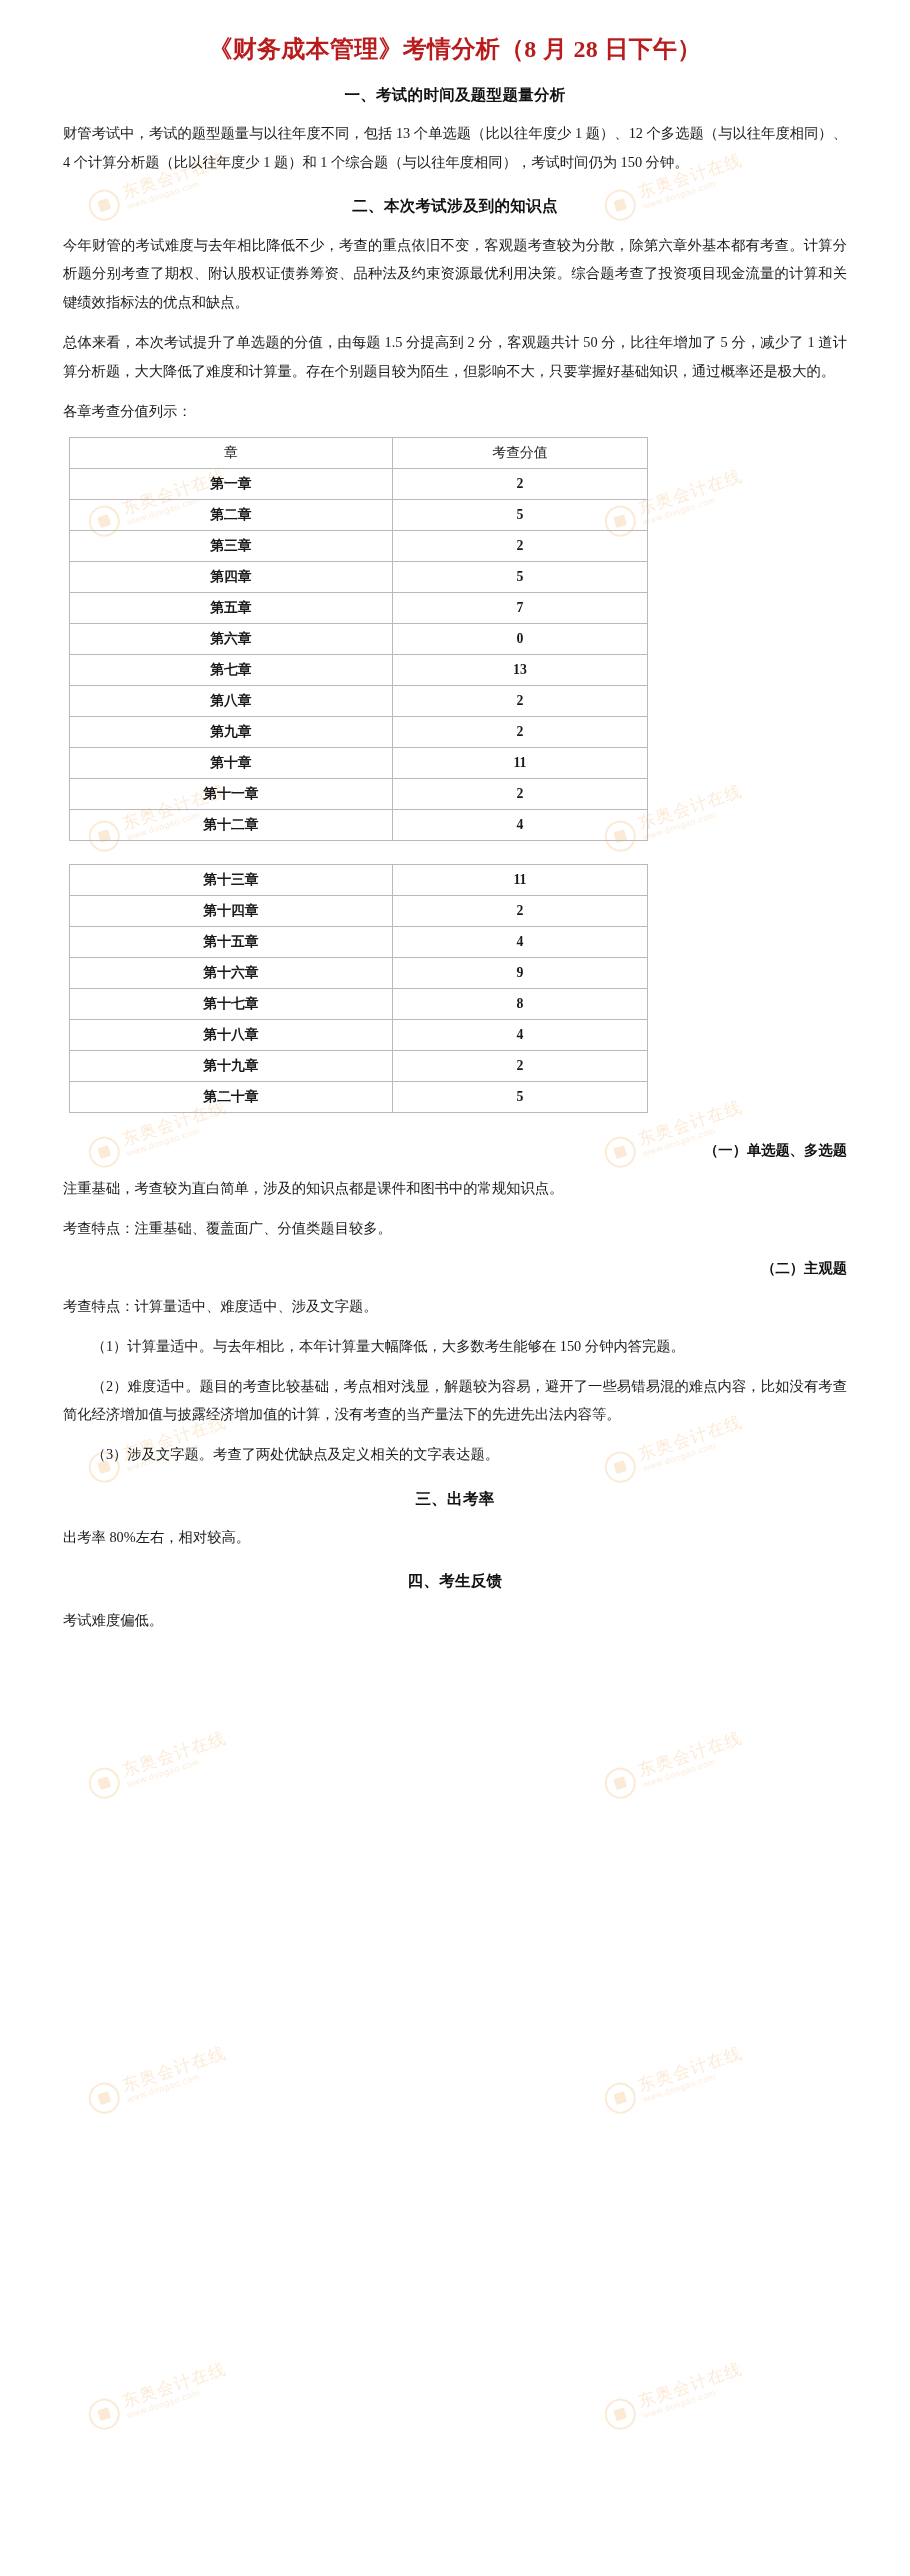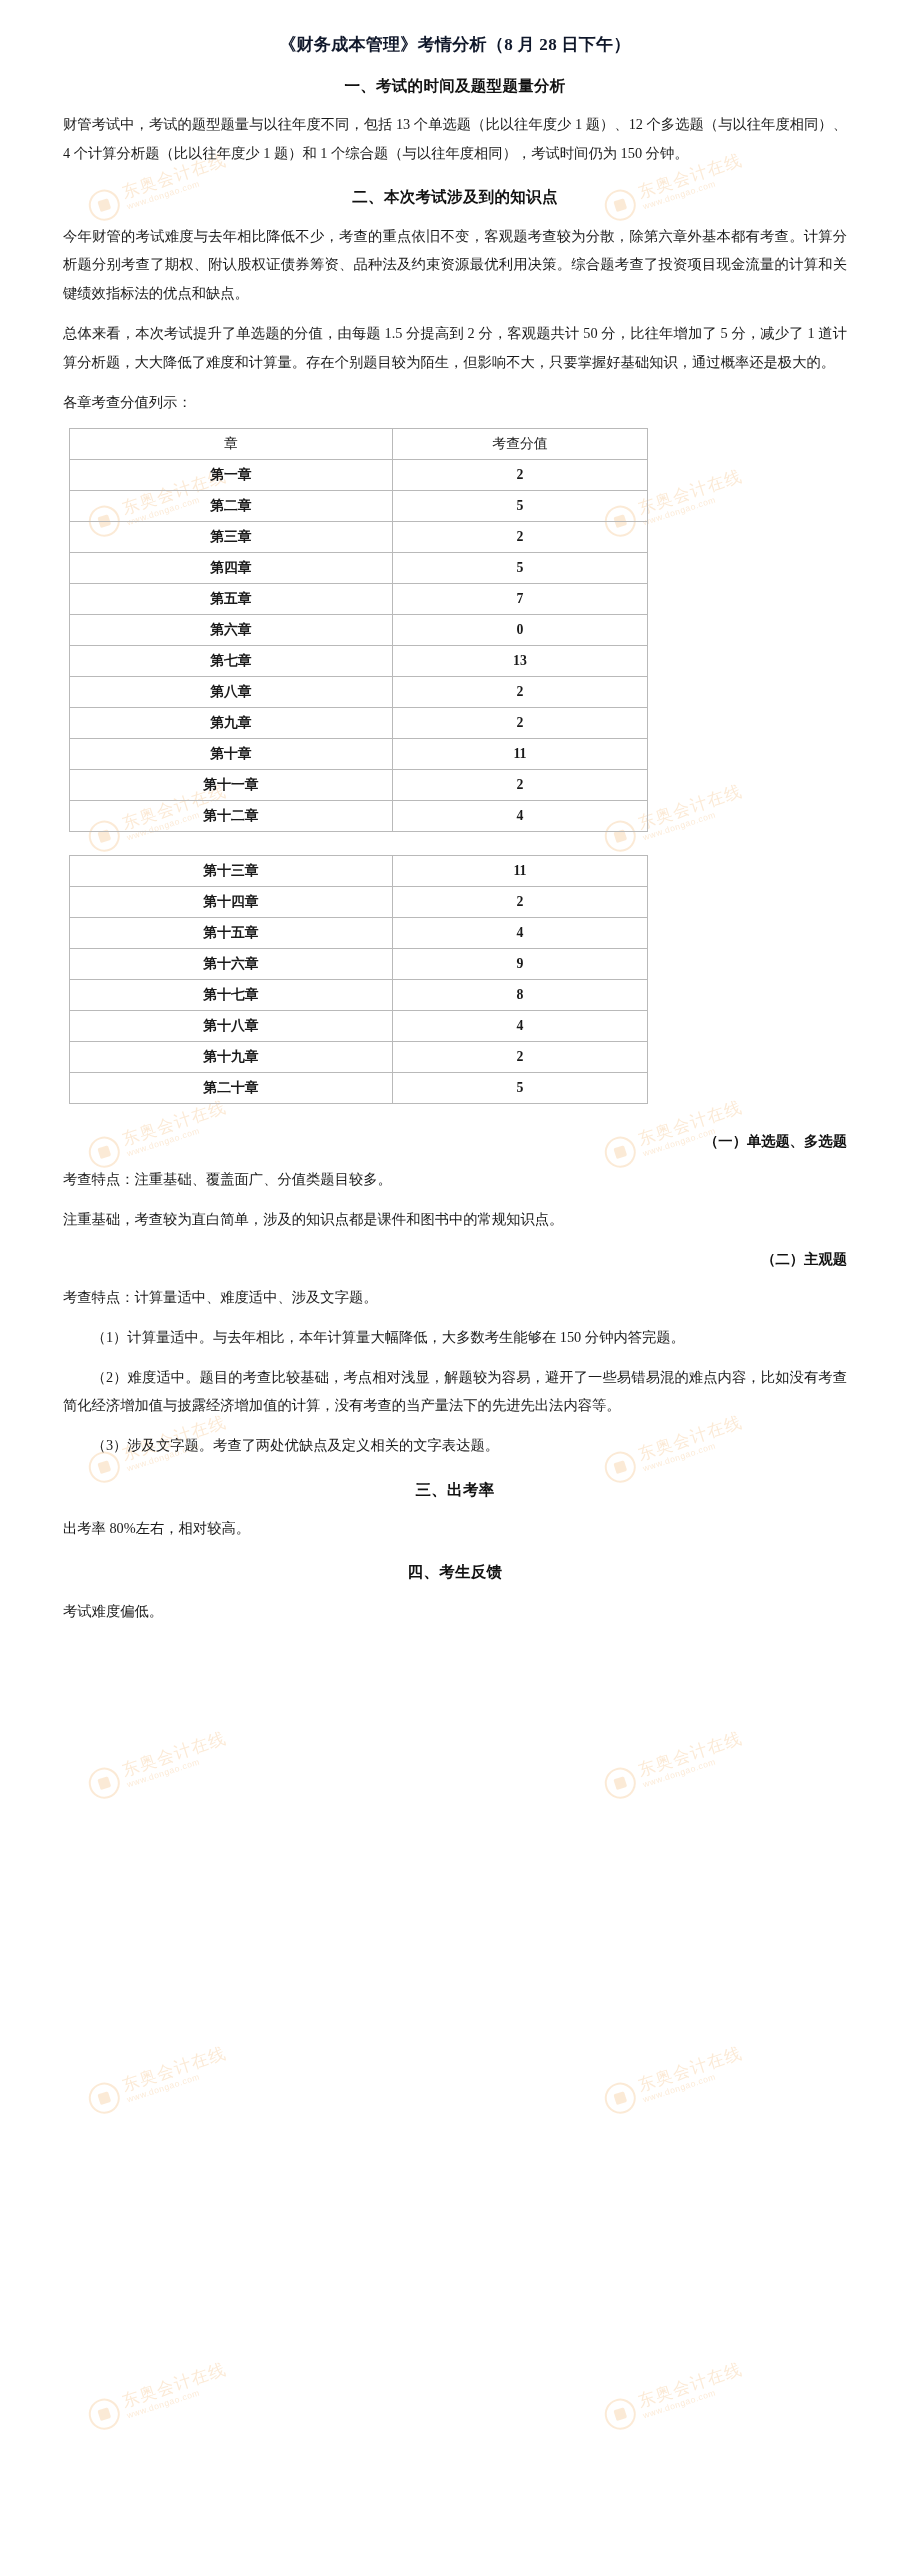--- a/index.html
+++ b/index.html
@@ -15,25 +15,25 @@
     position: relative;
     width: 910px;
     min-height: 2576px;
     background: #ffffff;
     box-sizing: border-box;
     padding: 17px 63px 34px 63px;
     overflow: hidden;
   }
   .doc-title {
     text-align: center;
-    font-size: 17px;
+    font-size: 24px;
     font-weight: bold;
     letter-spacing: 0.3px;
     margin: 16px 0 19.5px 0;
-    color: #0f172a;
+    color: #b91c1c;
   }
   h2.sec {
     font-size: 15.5px;
     font-weight: bold;
     margin: 19.5px 0 13.8px 0;
     color: #111;
     letter-spacing: 0.3px;
     text-align: center;
   }
   p.para {
@@ -344,22 +344,22 @@
           <td>2</td>
         </tr>
         <tr>
           <td>第二十章</td>
           <td>5</td>
         </tr>
       </tbody>
     </table>
 
     <p class="sub">（一）单选题、多选题</p>
+    <p class="para">注重基础，考查较为直白简单，涉及的知识点都是课件和图书中的常规知识点。</p>
     <p class="para">考查特点：注重基础、覆盖面广、分值类题目较多。</p>
-    <p class="para">注重基础，考查较为直白简单，涉及的知识点都是课件和图书中的常规知识点。</p>
 
     <p class="sub">（二）主观题</p>
     <p class="para">考查特点：计算量适中、难度适中、涉及文字题。</p>
     <p class="para indent2">（1）计算量适中。与去年相比，本年计算量大幅降低，大多数考生能够在 150 分钟内答完题。</p>
     <p class="para indent2">（2）难度适中。题目的考查比较基础，考点相对浅显，解题较为容易，避开了一些易错易混的难点内容，比如没有考查简化经济增加值与披露经济增加值的计算，没有考查的当产量法下的先进先出法内容等。</p>
     <p class="para indent2">（3）涉及文字题。考查了两处优缺点及定义相关的文字表达题。</p>
 
     <h2 class="sec">三、出考率</h2>
     <p class="para">出考率 80%左右，相对较高。</p>
 

